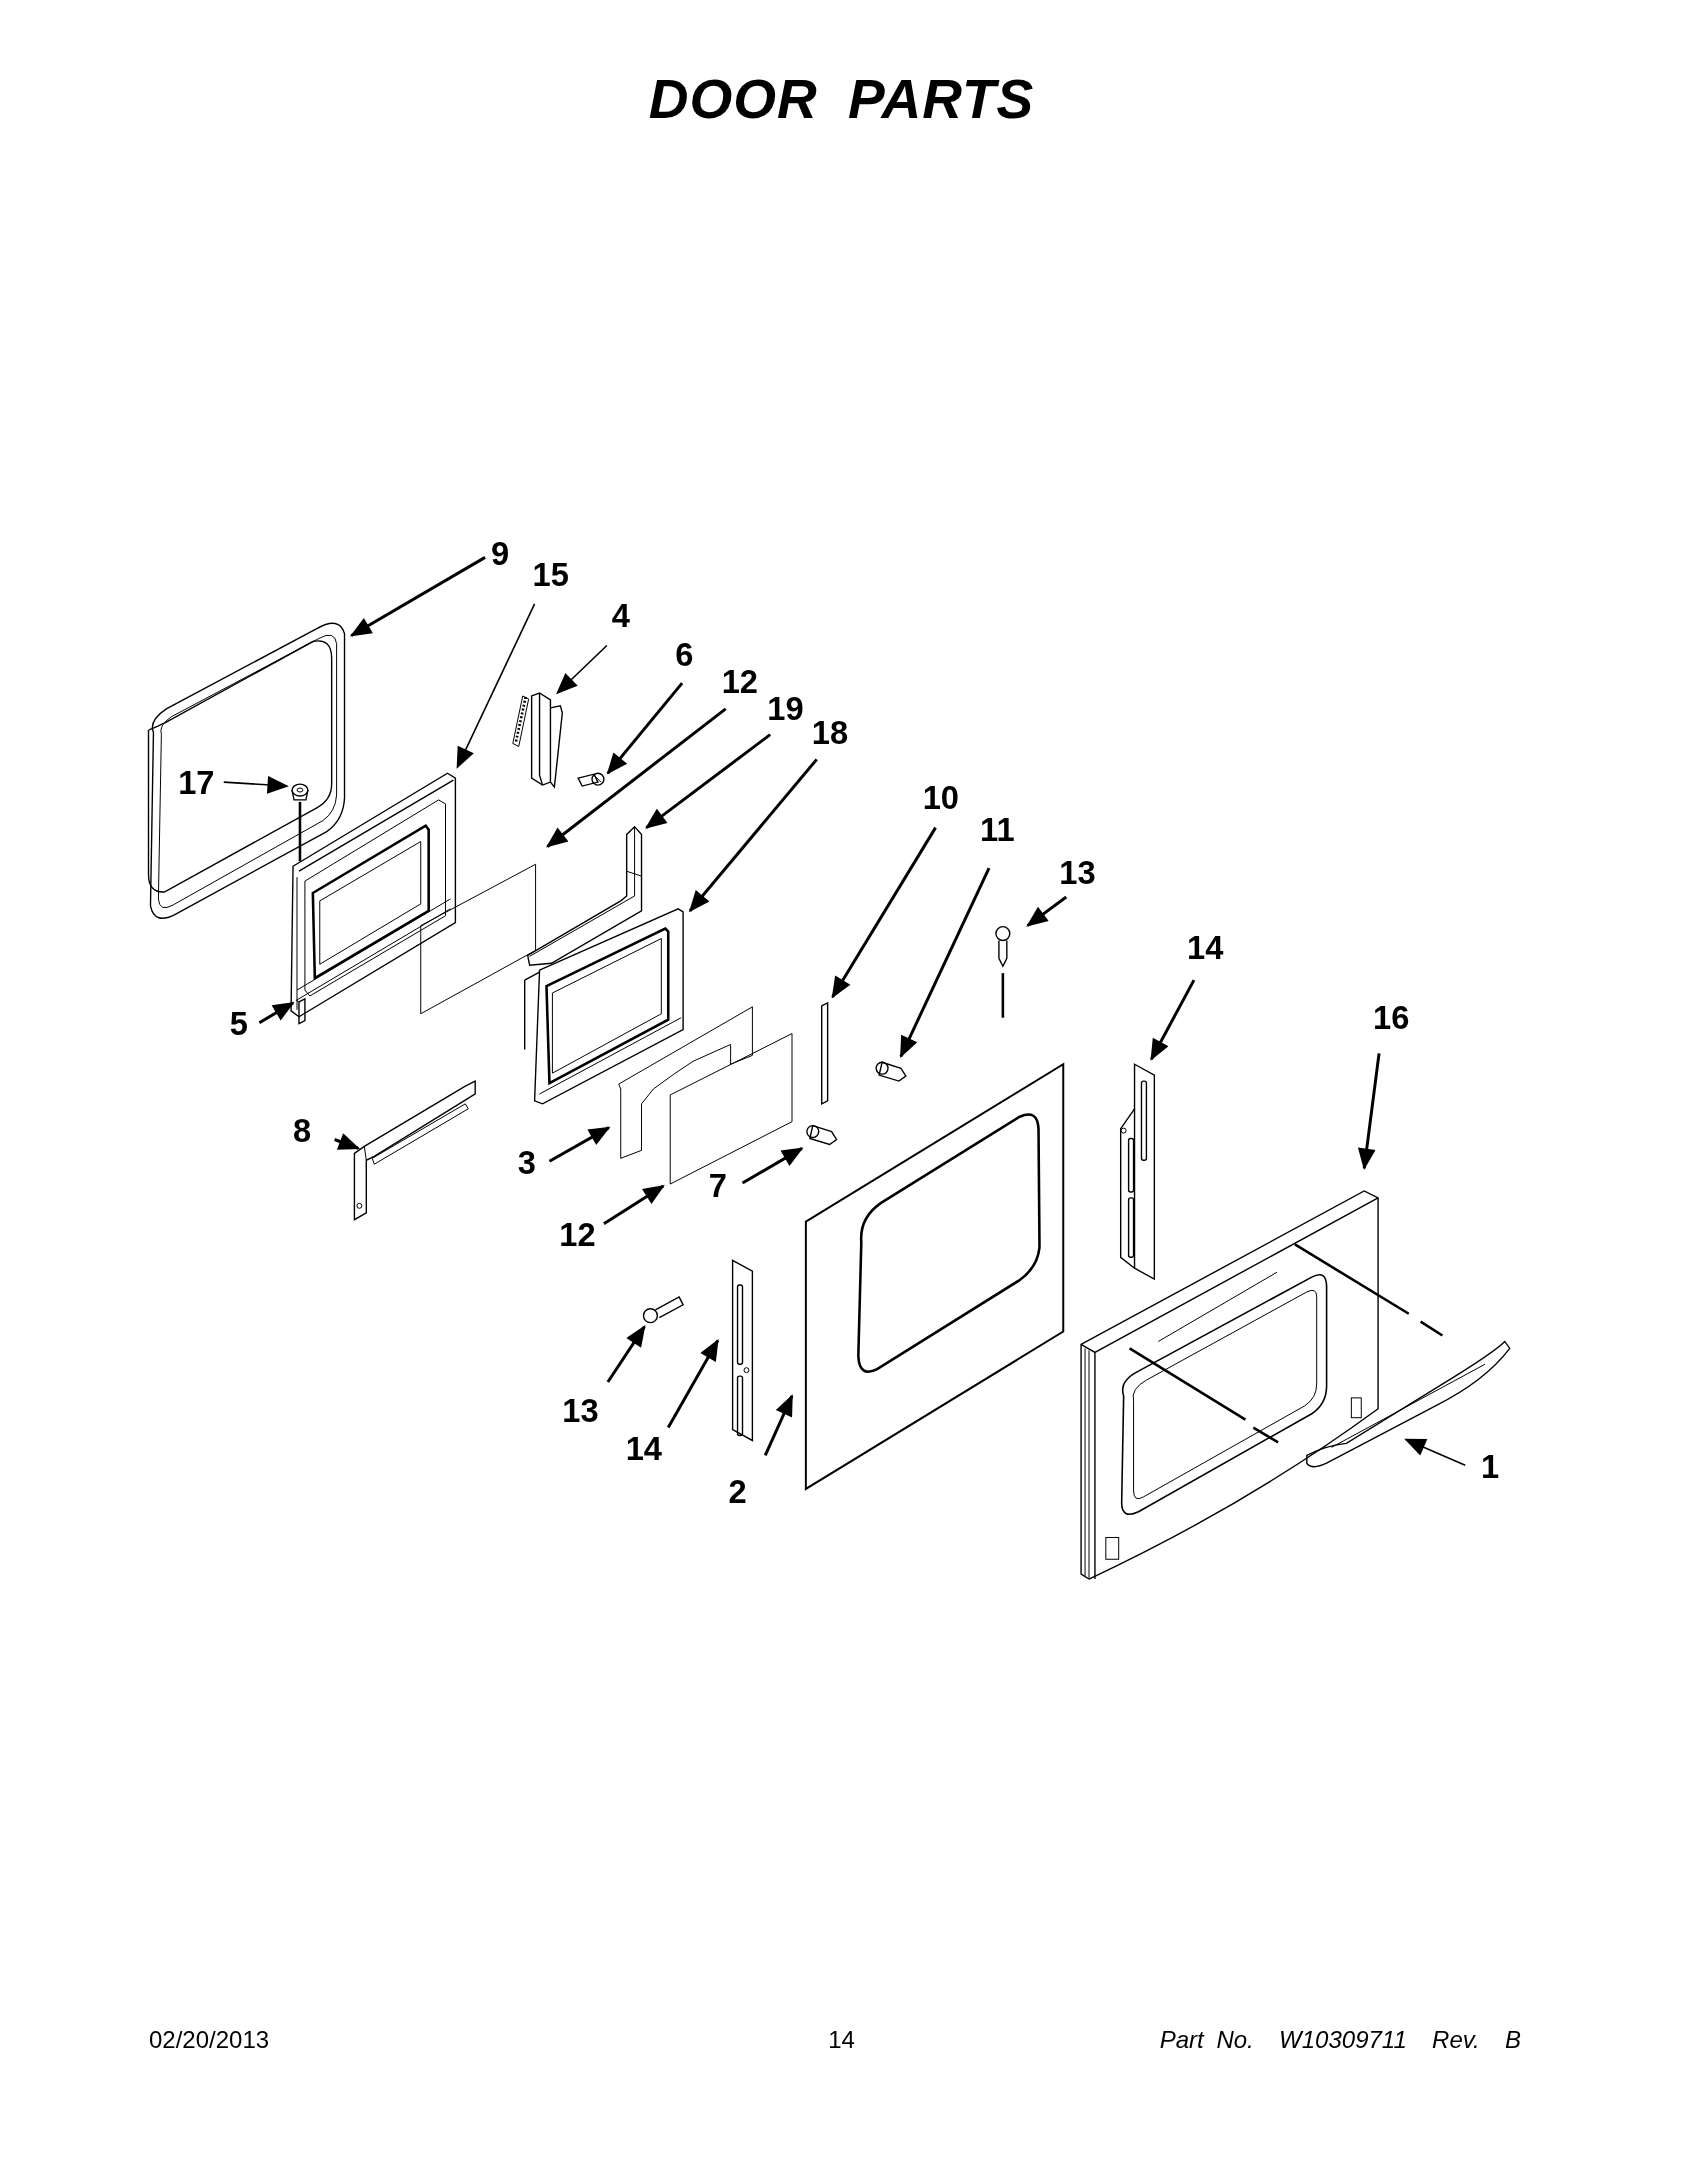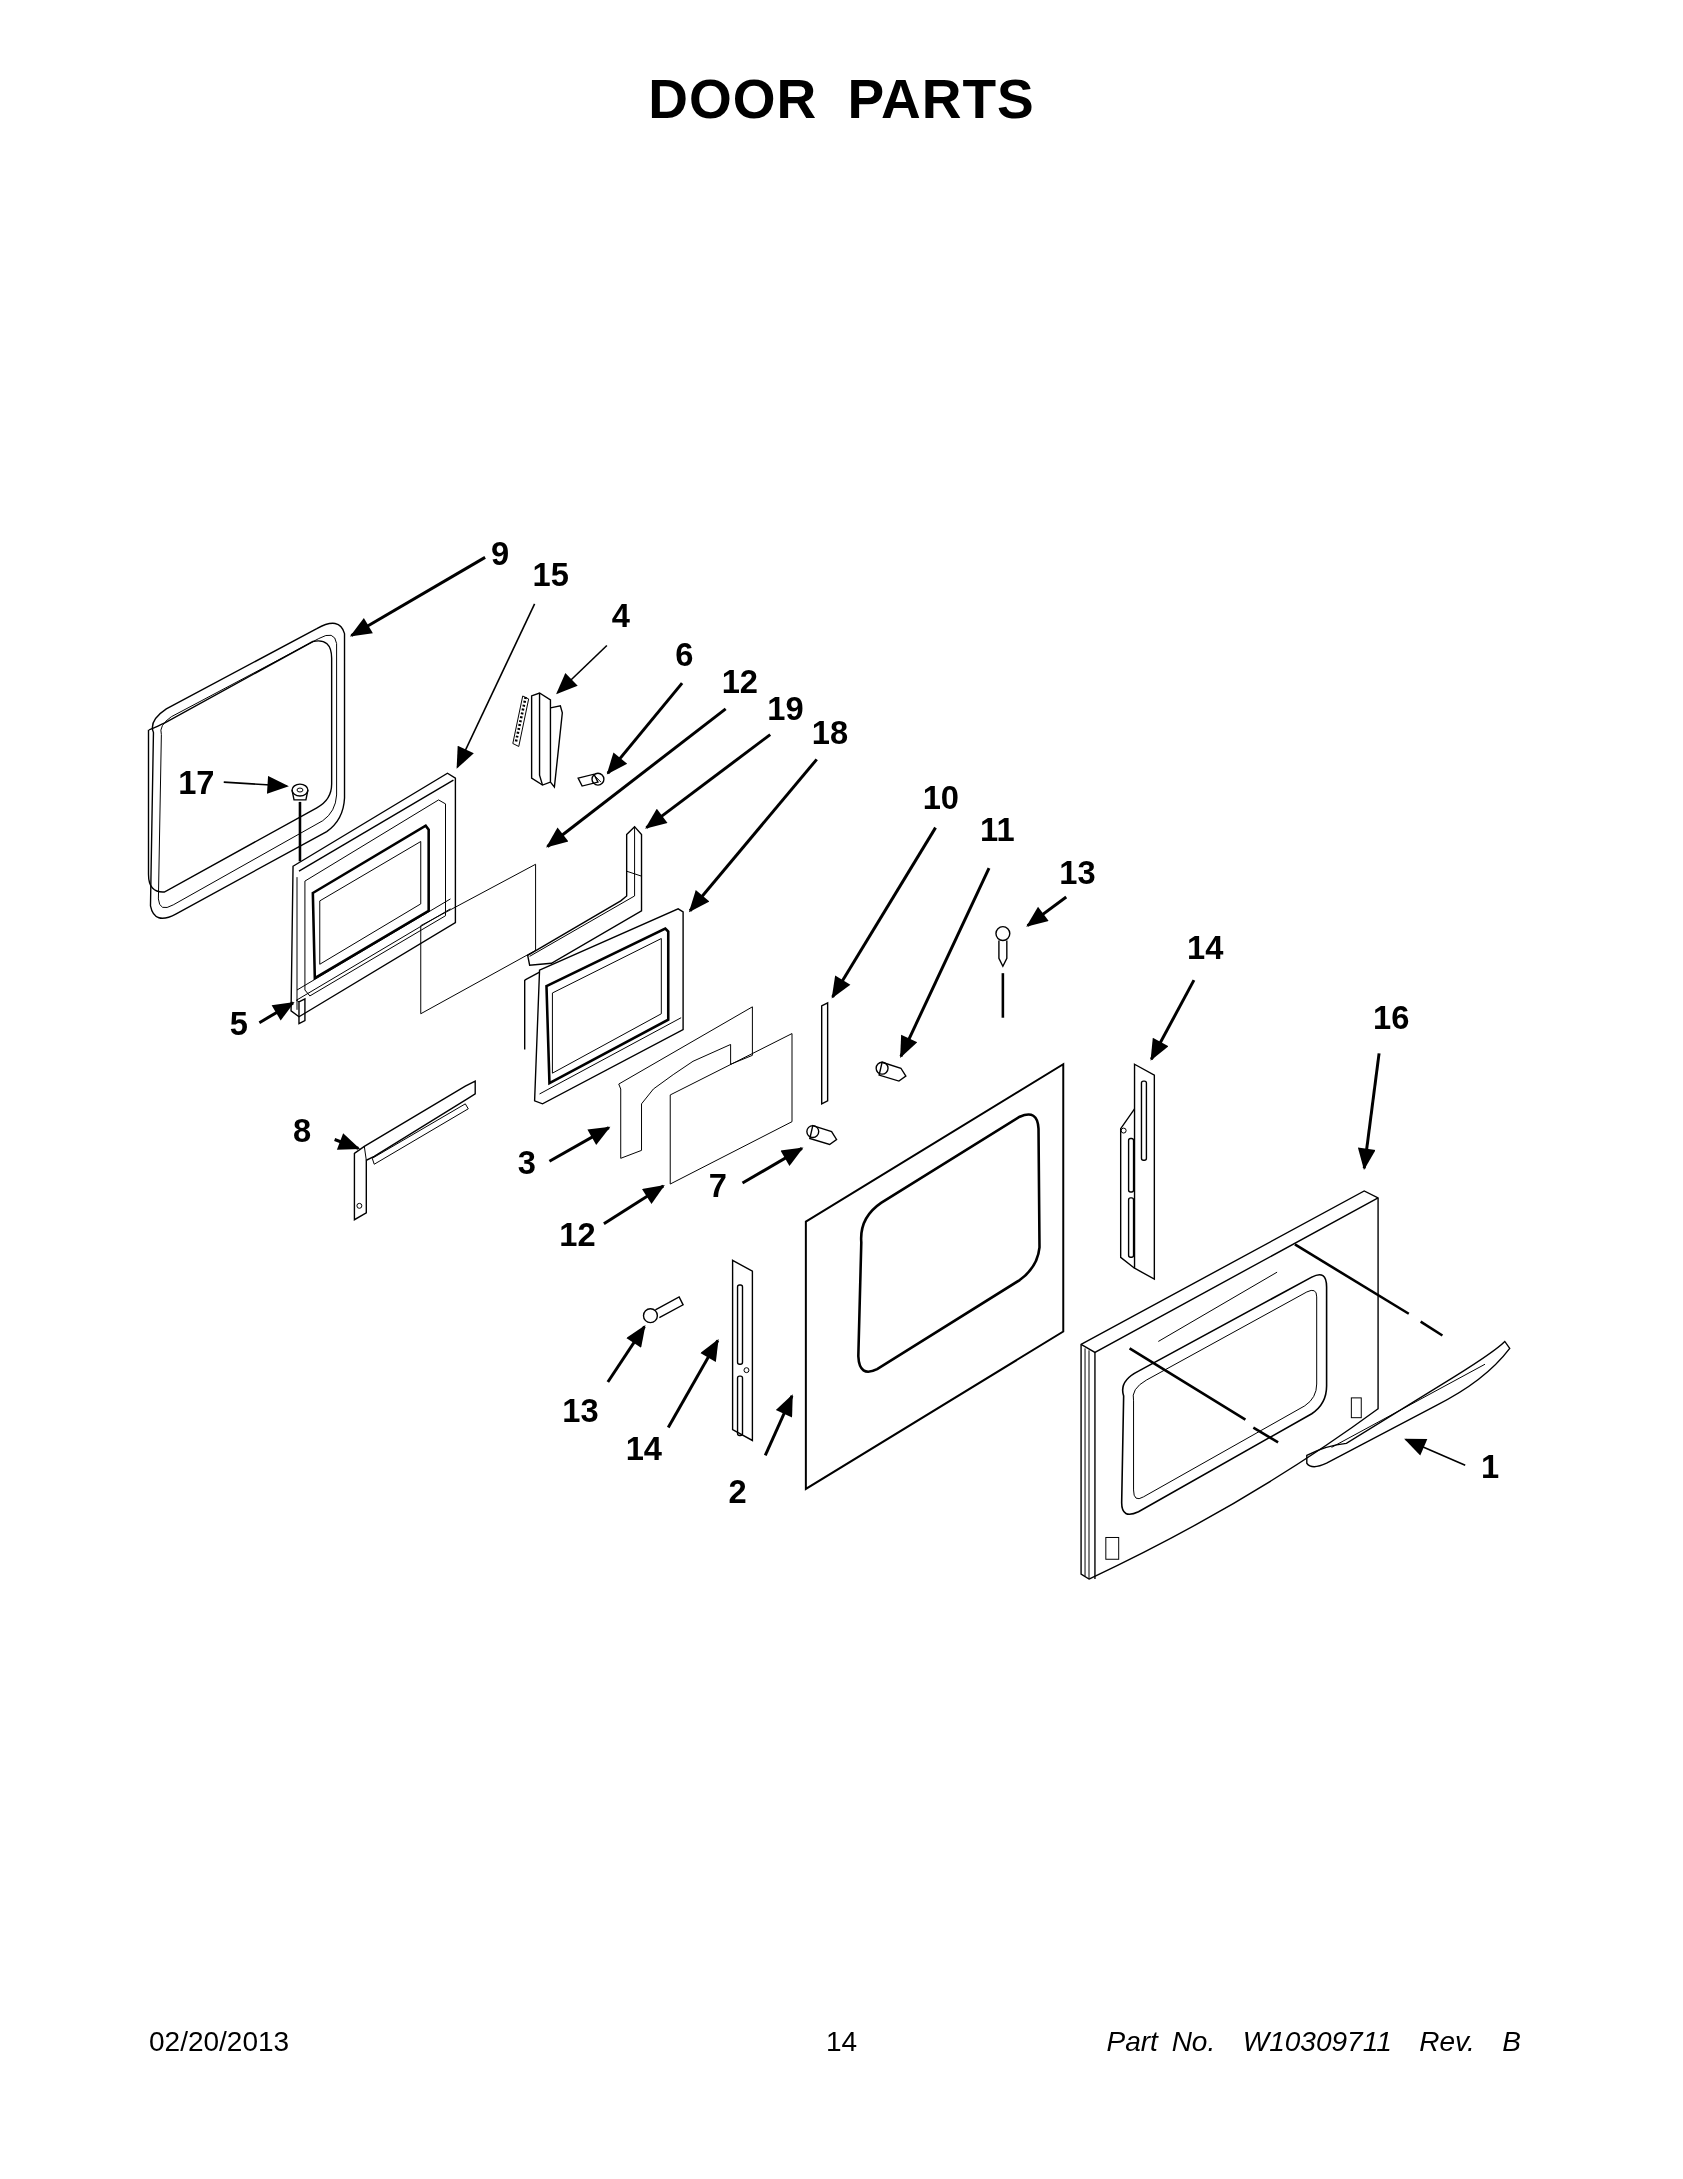--- a/index.html
+++ b/index.html
@@ -1,21 +1,21 @@
 <!DOCTYPE html>
 <html><head>
 <meta charset="utf-8">
 <style>
   html, body { margin: 0; padding: 0; background: #ffffff; }
   body { width: 1683px; height: 2179px; position: relative; overflow: hidden; font-family: "Liberation Sans", sans-serif; color: #000; }
   .title { position: absolute; left: 0; top: 67px; width: 1683px; text-align: center; font-family: "Liberation Sans", sans-serif; font-weight: bold; font-size: 55px; letter-spacing: 1px; }
-  .title span { word-spacing: 14px; }
+  .title span { word-spacing: 14px; font-style: italic; }
   svg.diagram { position: absolute; left: 0; top: 0; width: 1683px; height: 2179px; }
   .callout { font-family: "Liberation Sans", sans-serif; font-weight: bold; font-size: 33px; fill: #000; }
-  .footer { position: absolute; top: 2026px; font-family: "Liberation Sans", sans-serif; font-size: 28px; }
+  .footer { position: absolute; top: 2026px; font-family: "Liberation Sans", sans-serif; font-size: 24px; }
   .footer-date { left: 149px; }
   .footer-page { left: 0; width: 1683px; text-align: center; }
   .footer-part { right: 162px; word-spacing: 6px; }
   .ln { stroke: #000; fill: none; stroke-width: 1.4; }
   .lt { stroke: #000; fill: none; stroke-width: 1; }
   .lk { stroke: #000; fill: none; stroke-width: 2.6; }
   .lead { stroke: #000; stroke-width: 3; fill: none; }
   .leadthin { stroke: #000; stroke-width: 1.6; fill: none; }
 </style>
 </head>

